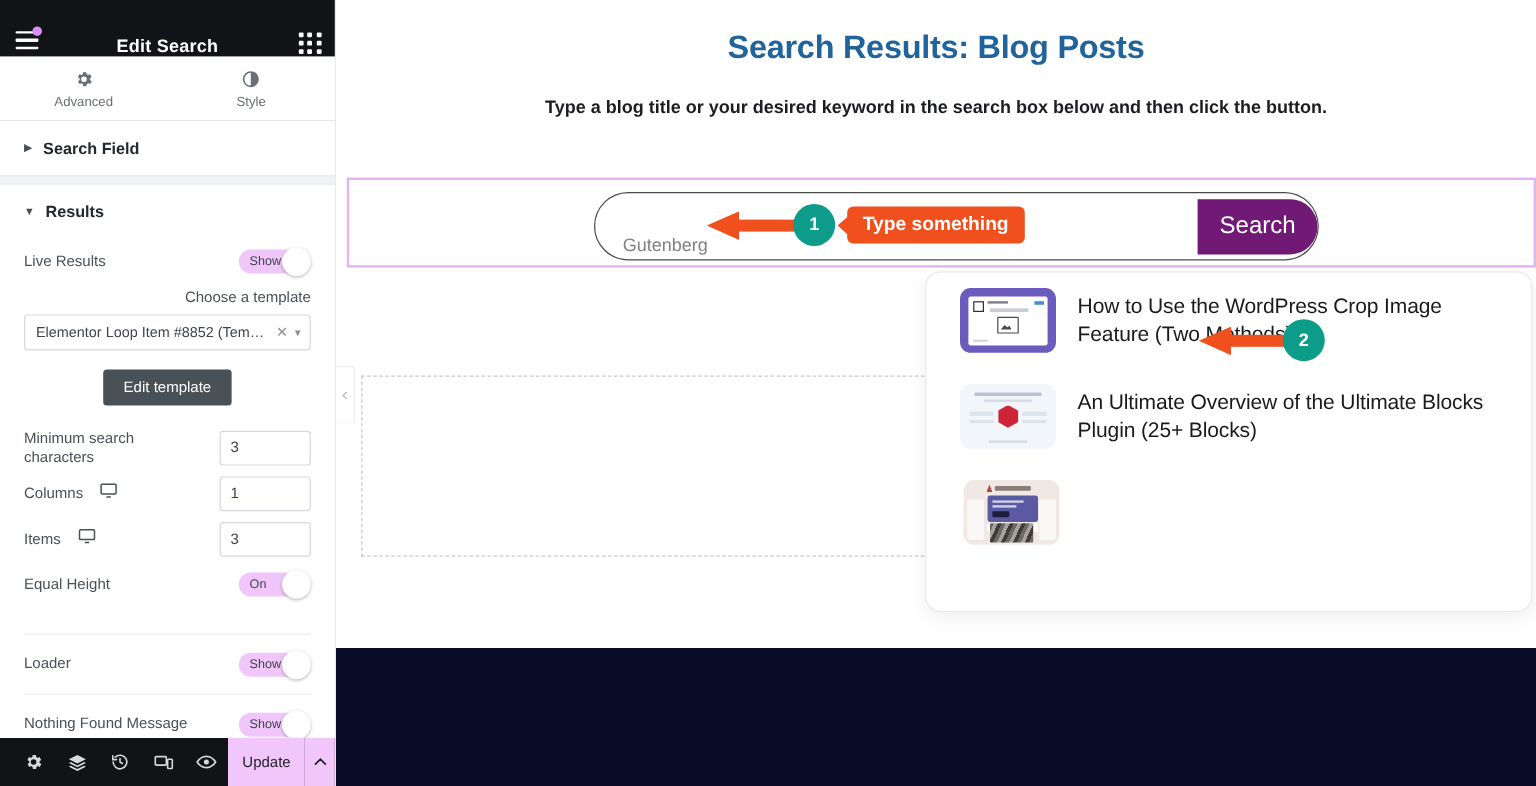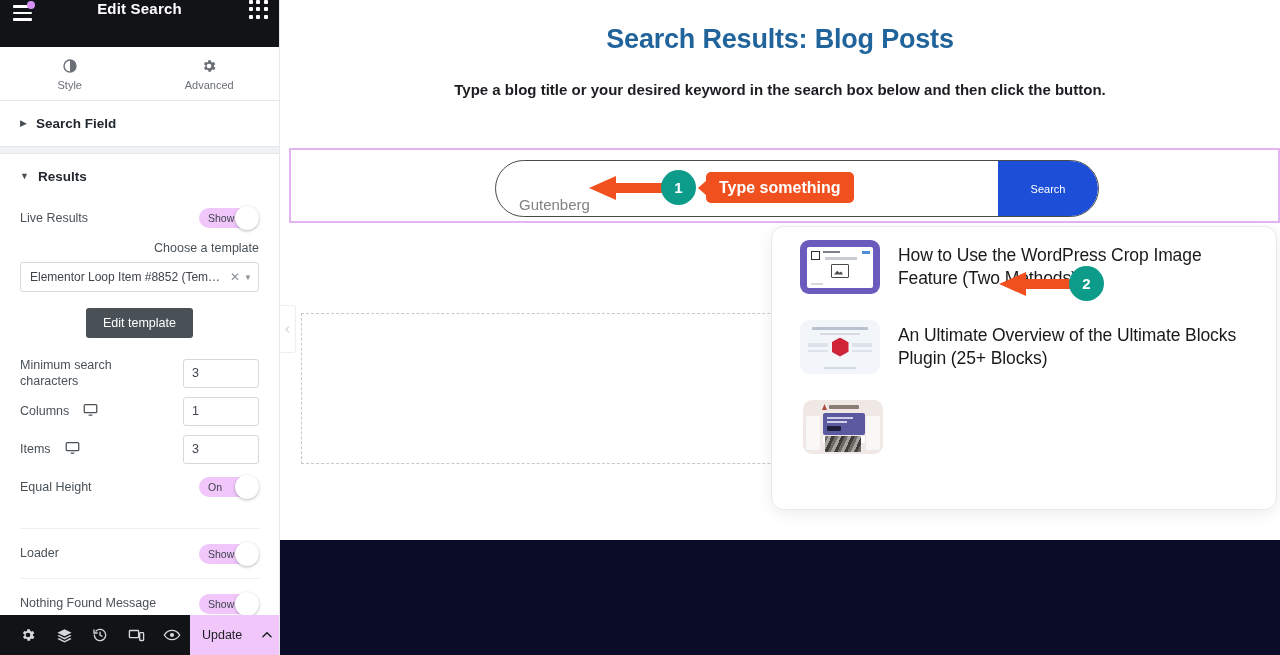--- a/index.html
+++ b/index.html
@@ -14,21 +14,21 @@
   
   #sidebar {
     width: 280px; height: 655px;
     background: #ffffff;
     border-right: 1px solid #e6e9ec;
     display: flex; flex-direction: column;
     position: relative; z-index: 30;
   }
   .panel-header {
     height: 49px; background: #121317;
-    display: flex; align-items: flex-start; justify-content: space-between;
+    display: flex; align-items: flex-end; justify-content: space-between;
     padding: 0 10px; position: relative;
   }
   .hamburger { width: 26px; height: 26px; position: relative; cursor: pointer;
     display:flex; flex-direction:column; justify-content:center; gap:4px; padding-left:3px;}
   .hamburger i { display:block; width: 19px; height: 2.4px; background: #fff; border-radius: 1px; }
   .hamburger .dot { position: absolute; top: 1px; right: 1px; width: 8px; height: 8px;
     border-radius: 50%; background: #d58ff5; }
   .panel-title { color: #fff; font-size: 15px; font-weight: bold; letter-spacing: .2px;
     position:absolute; left:0; right:0; text-align:center; pointer-events:none;}
   .grid-icon { width: 20px; height: 20px; display: grid; grid-template-columns: repeat(3,1fr);
@@ -122,22 +122,22 @@
   }
   .search-bar {
     position: absolute; left: 204px; top: 10px; width: 604px; height: 57px;
     border: 1px solid #4a4a4a; border-radius: 29px; background: #fff;
     display: flex; align-items: center; overflow: hidden;
   }
   .search-input-fake {
     flex: 1; padding-left: 23px; font-size: 15px; color: #818181; margin-top: 32px;
   }
   .search-submit {
-    width: 100px; height: 57px; background: #1d4ed8; color: #fff;
-    display: flex; align-items: center; justify-content: center; font-size: 11px;
+    width: 100px; height: 46px; background: #701a75; color: #fff;
+    display: flex; align-items: center; justify-content: center; font-size: 20px;
     border-radius: 0 29px 29px 0; cursor: pointer;
   }
 
   
   .results-card {
     position: absolute; left: 491px; top: 226px; width: 506px; height: 284px;
     background: #fff; border: 1px solid #e9eaec; border-radius: 13px;
     box-shadow: 0 4px 16px rgba(0,0,0,.07); overflow: hidden; z-index: 10;
   }
   .res-item { display: flex; align-items: center; gap: 18px; padding: 13px 22px 13px 28px; }
@@ -255,34 +255,34 @@
           <b></b>
           <b></b>
           <b></b>
           <b></b>
       </div>
     </div>
 
     <div class="tabs">
       <div class="tab">
         <span class="ti">
+          <svg width="16" height="16" viewBox="0 0 24 24" fill="#6a6f75">
+              <path d="M19.4 13a7.8 7.8 0 0 0 0-2l2.1-1.6-2-3.5-2.5 1a7.6 7.6 0 0 0-1.7-1l-.4-2.6h-4l-.4 2.6c-.6.2-1.2.6-1.7 1l-2.5-1-2 3.5L6.6 11a7.8 7.8 0 0 0 0 2l-2.1 1.6 2 3.5 2.5-1c.5.4 1.1.8 1.7 1l.4 2.6h4l.4-2.6c.6-.2 1.2-.6 1.7-1l2.5 1 2-3.5L19.4 13zM12 15.5A3.5 3.5 0 1 1 15.5 12 3.5 3.5 0 0 1 12 15.5z"></path>
+            </svg>
+        </span>
+        <span>Advanced</span>
+      </div>
+      <div class="tab">
+        <span class="ti">
           <svg width="16" height="16" viewBox="0 0 24 24">
               <circle cx="12" cy="12" r="9" fill="none" stroke="#6a6f75" stroke-width="2"></circle>
               <path d="M12 3a9 9 0 0 1 0 18z" fill="#6a6f75"></path>
             </svg>
         </span>
         <span>Style</span>
-      </div>
-      <div class="tab">
-        <span class="ti">
-          <svg width="16" height="16" viewBox="0 0 24 24" fill="#6a6f75">
-              <path d="M19.4 13a7.8 7.8 0 0 0 0-2l2.1-1.6-2-3.5-2.5 1a7.6 7.6 0 0 0-1.7-1l-.4-2.6h-4l-.4 2.6c-.6.2-1.2.6-1.7 1l-2.5-1-2 3.5L6.6 11a7.8 7.8 0 0 0 0 2l-2.1 1.6 2 3.5 2.5-1c.5.4 1.1.8 1.7 1l.4 2.6h4l.4-2.6c.6-.2 1.2-.6 1.7-1l2.5 1 2-3.5L19.4 13zM12 15.5A3.5 3.5 0 1 1 15.5 12 3.5 3.5 0 0 1 12 15.5z"></path>
-            </svg>
-        </span>
-        <span>Advanced</span>
       </div>
     </div>
 
     <div class="section-head">
       <span class="caret">▶</span>
       <span class="lbl">Search Field</span>
     </div>
 
     <div class="divider-gap"></div>
 

